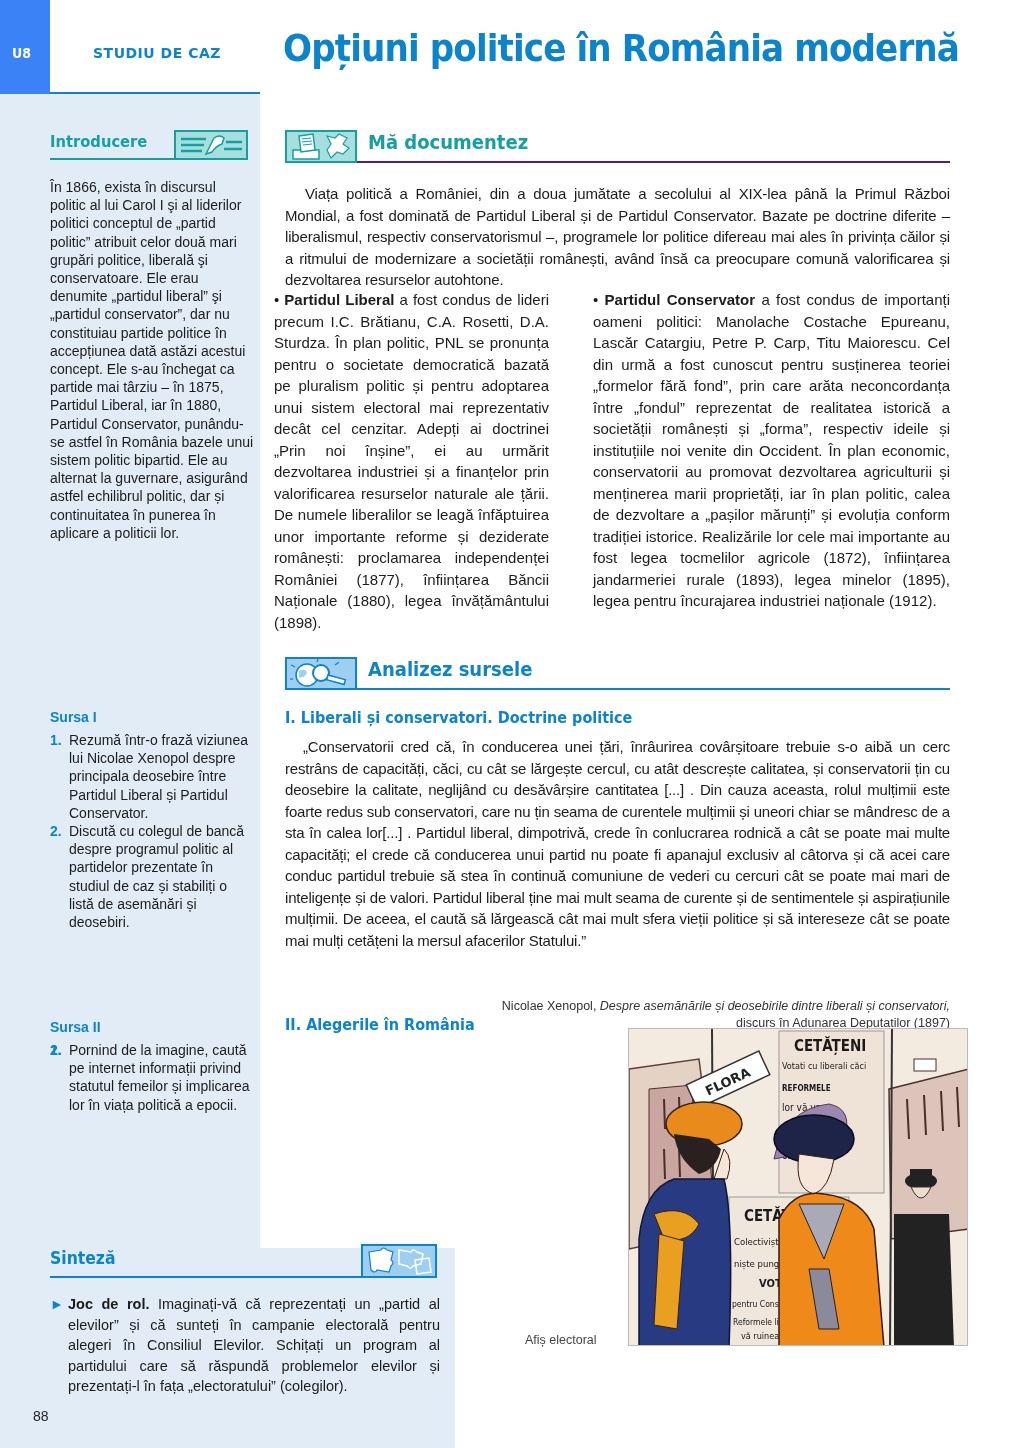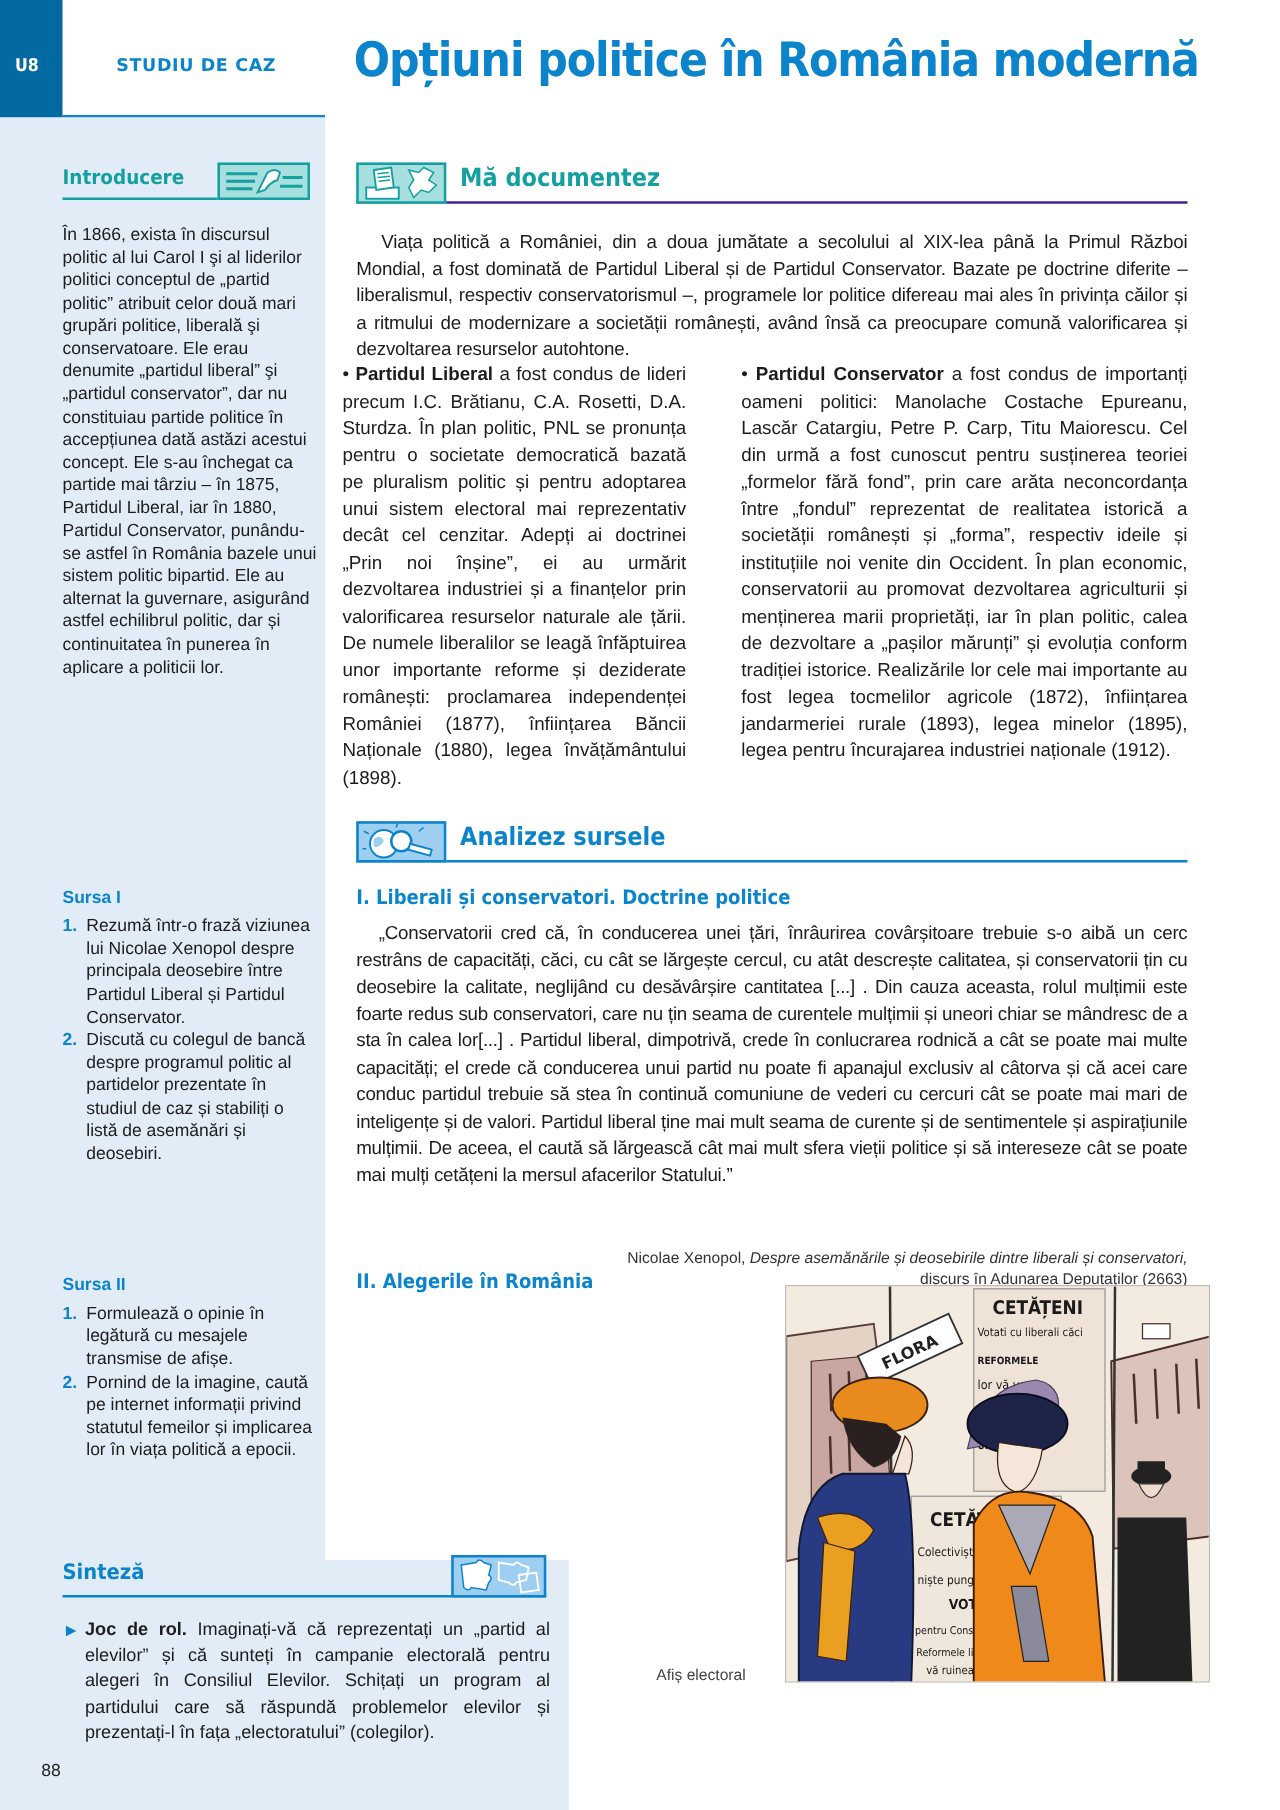--- a/index.html
+++ b/index.html
@@ -1,20 +1,20 @@
 <!DOCTYPE html>
 <html><head>
 <meta charset="utf-8">
 <style>
   * { box-sizing: border-box; margin: 0; padding: 0; }
   html, body { width: 1024px; height: 1448px; background: #ffffff; overflow: hidden; }
   body { position: relative; font-family: "Liberation Sans", "DejaVu Sans", sans-serif; color: #222; }
 
   
-  .unit-tab { position: absolute; left: 0; top: 0; width: 50px; height: 94px; background: #0369a1; }
+  .unit-tab { position: absolute; left: 0; top: 0; width: 50px; height: 94px; background: #3b82f6; }
   .unit-tab span { position: absolute; left: 12px; top: 45px; color: #fff; font-weight: bold; font-size: 14px; font-family: "DejaVu Sans Condensed", "DejaVu Sans", sans-serif; }
   .header-kicker { position: absolute; left: 93px; top: 45px; color: #0b84cc; font-weight: bold; font-size: 14px; letter-spacing: 0.5px; font-family: "DejaVu Sans", sans-serif; }
   .header-title { position: absolute; left: 283px; top: 26px; color: #0b84cc; font-weight: bold; font-size: 38px; font-family: "DejaVu Sans", sans-serif; letter-spacing: -1px; transform: scaleX(0.9); transform-origin: left; white-space: nowrap; }
   .header-line { position: absolute; left: 50px; top: 92px; width: 210px; height: 2px; background: #0b84cc; }
 
   
   .sidebar { position: absolute; left: 0; top: 94px; width: 260px; height: 1154px; background: #e2ecf7; }
   .synth-bg { position: absolute; left: 0; top: 1248px; width: 455px; height: 200px; background: #e2ecf7; }
 
   .sec-head { position: absolute; display: flex; align-items: flex-start; }
@@ -106,21 +106,21 @@
   <h4>Sursa I</h4>
   <ol>
     <li><span class="num">1.</span><span>Rezumă într-o frază viziunea lui Nicolae Xenopol despre principala deosebire între Partidul Liberal și Partidul Conservator.</span></li>
     <li><span class="num">2.</span><span>Discută cu colegul de bancă despre programul politic al partidelor prezentate în studiul de caz și stabiliți o listă de asemănări și deosebiri.</span></li>
   </ol>
 </div>
 
 <div class="sursa" style="top:1019px;">
   <h4>Sursa II</h4>
   <ol>
-    <li><span class="num">1.</span><span>Formulează o opinie în legătură cu mesajele transmise de afișe.</span></li>
+    <li><span class="num">1.</span></li>
     <li><span class="num">2.</span><span>Pornind de la imagine, caută pe internet informații privind statutul femeilor și implicarea lor în viața politică a epocii.</span></li>
   </ol>
 </div>
 
 <div class="sec-head doc-head">
   <div class="doc-icon">
     <svg width="68" height="29" viewBox="0 0 68 29">
       <rect x="6" y="18" width="26" height="9" fill="#fff" stroke="#14a0a0" stroke-width="1.5"></rect>
       <path d="M12 4 L26 2 L28 18 L14 20 Z" fill="#fff" stroke="#14a0a0" stroke-width="1.5"></path>
       <g stroke="#14a0a0" stroke-width="1.2">
@@ -159,21 +159,21 @@
         </g>
     </svg>
   </div>
   <span class="sec-title blue">Analizez sursele</span>
 </div>
 
 <h3 class="sub-head sub1">I. Liberali și conservatori. Doctrine politice</h3>
 <p class="body-text quote">„Conservatorii cred că, în conducerea unei țări, înrâurirea covârșitoare trebuie s-o aibă un cerc restrâns de capacități, căci, cu cât se lărgește cercul, cu atât descrește calitatea, și conservatorii țin cu deosebire la calitate, neglijând cu desăvârșire cantitatea [...] . Din cauza aceasta, rolul mulțimii este foarte redus sub conservatori, care nu țin seama de curentele mulțimii și uneori chiar se mândresc de a sta în calea lor[...] .  Partidul liberal, dimpotrivă, crede în conlucrarea rodnică a cât se poate mai multe capacități; el crede că conducerea unui partid nu poate fi apanajul exclusiv al câtorva și că acei care conduc partidul trebuie să stea în continuă comuniune de vederi cu cercuri cât se poate mai mari de inteligențe și de valori. Partidul liberal ține mai mult seama de curente și de sentimentele și aspirațiunile mulțimii. De aceea, el caută să lărgească cât mai mult sfera vieții politice și să intereseze cât se poate mai mulți cetățeni la mersul afacerilor Statului.”</p>
 <div class="cite">
   <span>Nicolae Xenopol, </span><i>Despre asemănările și deosebirile dintre liberali și conservatori,</i><br>
-  <span>discurs în Adunarea Deputaților (2663)</span>
+  <span>discurs în Adunarea Deputaților (1897)</span>
 </div>
 
 <h3 class="sub-head sub2">II. Alegerile în România</h3>
 <div class="body-text posters-text">
 </div>
 
 <div class="poster">
   <svg width="340" height="318" viewBox="0 0 340 318">
 
     <rect x="0" y="0" width="340" height="318" fill="#f3ebe0"></rect>

